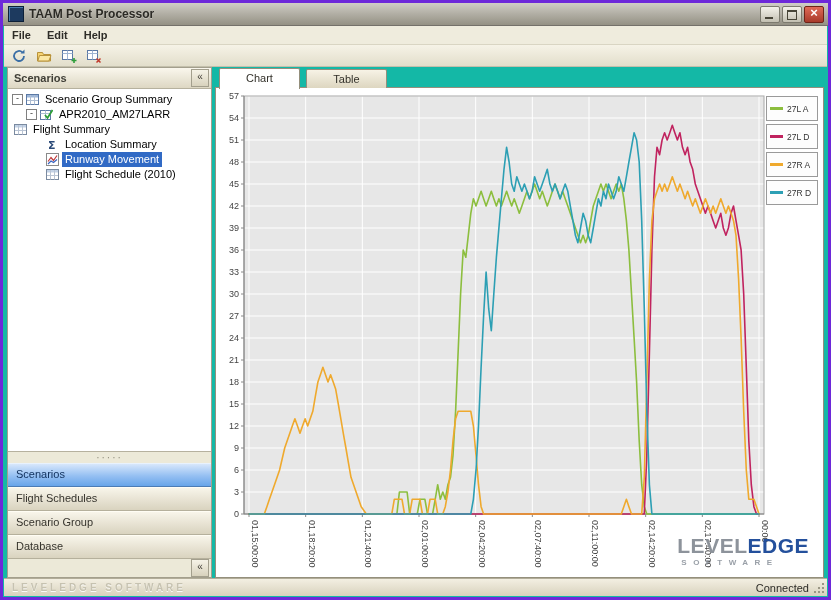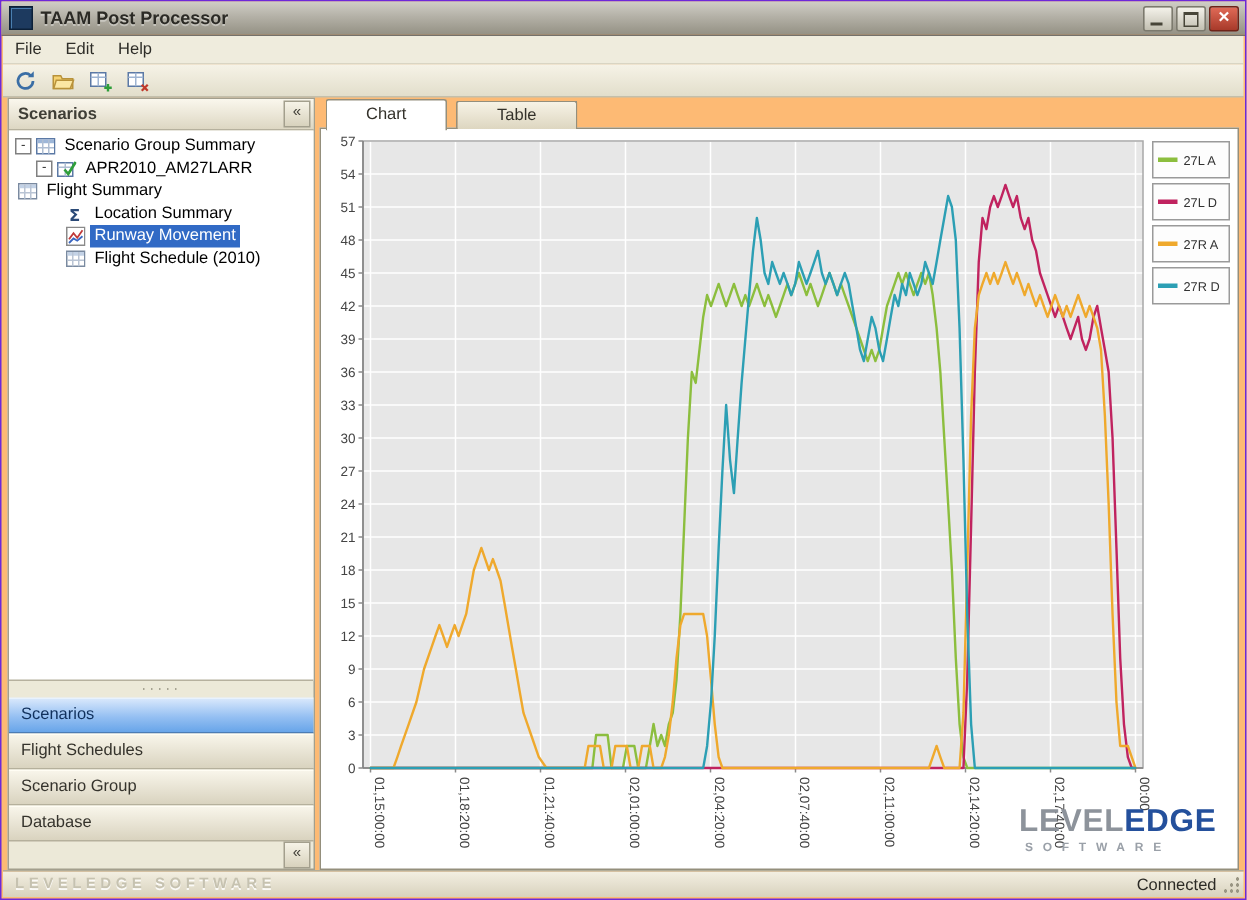--- a/index.html
+++ b/index.html
@@ -1,36 +1,36 @@
 <!DOCTYPE html>
 <html><head>
 <meta charset="utf-8">
 <style>
   html,body{margin:0;padding:0;width:831px;height:600px;overflow:hidden;
     font-family:"Liberation Sans",sans-serif;background:#d4d0c8;}
-  .window{position:absolute;inset:0;border:1px solid #6d28d9;background:#fdba74;}
+  .window{position:absolute;inset:0;border:3px solid #6d28d9;background:#14b8a6;}
   
   .titlebar{position:absolute;left:0;top:0;right:0;height:22px;
     background:linear-gradient(180deg,#d0cec6 0%,#b4b1a7 45%,#949184 100%);
     border-bottom:1px solid #74716a;display:flex;align-items:center;}
   .title-icon{width:14px;height:14px;margin:0 5px 0 5px;background:#1d3a5f;border:1px solid #0c2038;
     box-shadow:inset 1px 1px 0 #4a7fb0;}
   .title-text{font-size:12px;font-weight:bold;color:#2b2a25;text-shadow:0 1px 0 rgba(255,255,255,.35);}
   .win-buttons{margin-left:auto;display:flex;gap:2px;padding-right:4px;}
   .win-btn{width:18px;height:15px;border:1px solid #7c7a6e;border-radius:2px;
     background:linear-gradient(#f4f2ea,#c2bfb1);position:relative;}
   .win-btn.close{background:linear-gradient(#e06a57,#a83a2a);border-color:#6e2318;}
   .win-btn.min::before{content:"";position:absolute;left:4px;bottom:3px;width:8px;height:2px;background:#474538;}
   .win-btn.max::before{content:"";position:absolute;left:4px;top:3px;width:8px;height:7px;
     border:1px solid #474538;border-top-width:2px;}
   .win-btn.close::before{content:"×";position:absolute;left:0;right:0;top:-2px;text-align:center;
     color:#fff;font-size:13px;font-weight:bold;}
   
   .menubar{position:absolute;left:1px;right:1px;top:23px;height:18px;background:#efecdd;
-    border-bottom:1px solid #d9d5c3;display:flex;align-items:center;}
+    border-bottom:1px solid #d9d5c3;display:flex;align-items:center;font-weight:bold;}
   .menu-item{font-size:11px;color:#2e2d28;padding:2px 8px;}
   .toolbar{position:absolute;left:1px;right:1px;top:42px;height:21px;
     background:linear-gradient(#f6f3e7,#e2decb);border-bottom:1px solid #c3bfab;
     display:flex;align-items:center;padding-left:5px;gap:6px;}
   .tool-icon{width:17px;height:17px;display:inline-flex;align-items:center;justify-content:center;
     border:1px solid transparent;border-radius:2px;}
   
   .sidebar{position:absolute;left:4px;top:64px;width:203px;bottom:19px;
     border:1px solid #a39f8d;background:#ece9d8;display:flex;flex-direction:column;}
   .side-header{height:20px;background:linear-gradient(#faf7ed,#ddd7c3);

